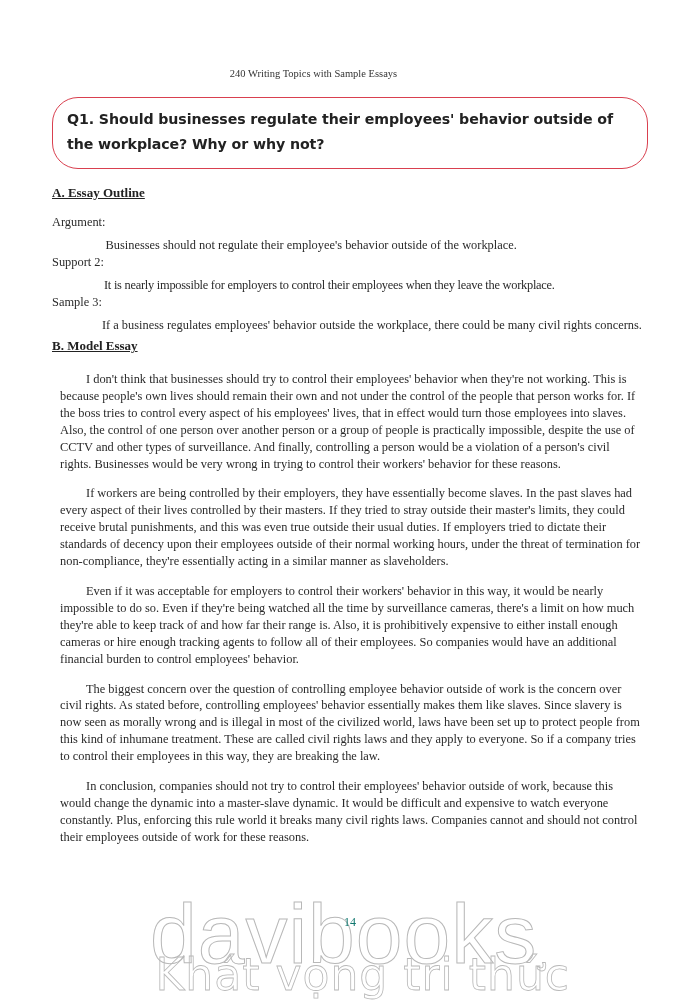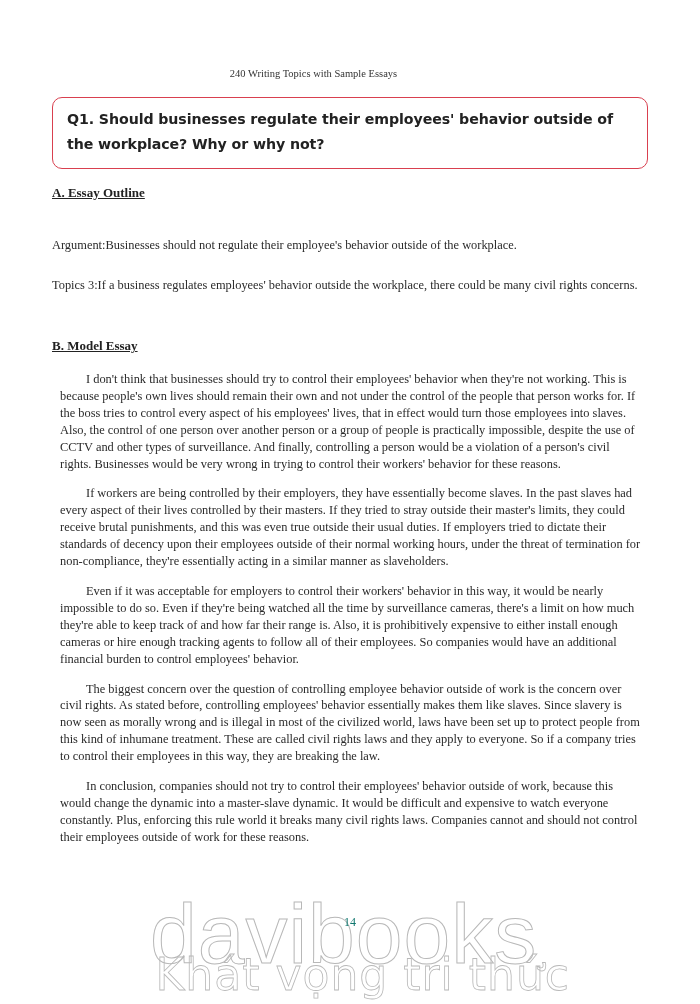--- a/index.html
+++ b/index.html
@@ -6,36 +6,36 @@
     body {
       width: 700px; height: 1004px; background: #ffffff; position: relative; overflow: hidden;
       font-family: "Liberation Serif", "DejaVu Serif", serif; color: #1f1f1f;
     }
     .running-header {
       position: absolute; top: 68px; left: 0; width: 627px; text-align: center;
       font-size: 10.5px; color: #333; letter-spacing: 0;
     }
     .question-box {
       position: absolute; left: 52px; top: 97px; width: 596px; height: 72px;
-      border: 1.5px solid #d9404f; border-radius: 10px; box-sizing: border-box;
+      border: 1.5px solid #d9404f; border-radius: 26px; box-sizing: border-box;
       padding: 9px 14px 0 14px;
     }
     .question-text {
       font-family: "DejaVu Sans", "Liberation Sans", sans-serif; font-weight: bold;
       font-size: 14.2px; line-height: 25px; color: #222; letter-spacing: -0.1px;
     }
     .section-heading {
       position: absolute; left: 52px; font-weight: bold; text-decoration: underline;
       font-size: 13px; color: #222;
     }
     .outline {
       position: absolute; left: 52px; top: 214px; width: 600px;
       font-size: 12.4px; line-height: 16.8px; color: #2a2a2a;
     }
-    .outline-item { display: flex; align-items: flex-end; }
+    .outline-item { display: flex; }
     .outline-label { white-space: nowrap; }
     .outline-body { flex: 1; margin-top: 23px; }
     .essay {
       position: absolute; left: 52px; top: 371px; width: 590px;
       font-size: 12.4px; line-height: 16.9px; color: #2a2a2a; text-align: left;
     }
     .essay p { margin: 0 0 13px 8px; text-indent: 26px; }
     .page-number {
       position: absolute; top: 915px; left: 0; width: 700px; text-align: center;
       font-size: 12px; color: #0f766e;
@@ -64,21 +64,25 @@
 </div>
 
 <div class="section-heading" style="top:185px;">A. Essay Outline</div>
 
 <div class="outline">
   <div class="outline-item">
     <span class="outline-label">Argument: </span>
     <span class="outline-body">Businesses should not regulate their employee's behavior outside of the workplace.</span>
   </div>
   <div class="outline-item">
-    <span class="outline-label">Topics 3: </span>
+    <span class="outline-label">Support 2: </span>
+    <span class="outline-body" style="letter-spacing:-0.25px;">It is nearly impossible for employers to control their employees when they leave the workplace.</span>
+  </div>
+  <div class="outline-item">
+    <span class="outline-label">Sample 3: </span>
     <span class="outline-body">If a business regulates employees' behavior outside the workplace, there could be many civil rights concerns.</span>
   </div>
 </div>
 
 <div class="section-heading" style="top:338px;">B. Model Essay</div>
 
 <div class="essay">
   <p>I don't think that businesses should try to control their employees' behavior when they're not working. This is because people's own lives should remain their own and not under the control of the people that person works for. If the boss tries to control every aspect of his employees' lives, that in effect would turn those employees into slaves. Also, the control of one person over another person or a group of people is practically impossible, despite the use of CCTV and other types of surveillance. And finally, controlling a person would be a violation of a person's civil rights. Businesses would be very wrong in trying to control their workers' behavior for these reasons.</p>
   <p>If workers are being controlled by their employers, they have essentially become slaves. In the past slaves had every aspect of their lives controlled by their masters. If they tried to stray outside their master's limits, they could receive brutal punishments, and this was even true outside their usual duties. If employers tried to dictate their standards of decency upon their employees outside of their normal working hours, under the threat of termination for non-compliance, they're essentially acting in a similar manner as slaveholders.</p>
   <p>Even if it was acceptable for employers to control their workers' behavior in this way, it would be nearly impossible to do so. Even if they're being watched all the time by surveillance cameras, there's a limit on how much they're able to keep track of and how far their range is. Also, it is prohibitively expensive to either install enough cameras or hire enough tracking agents to follow all of their employees. So companies would have an additional financial burden to control employees' behavior.</p>

